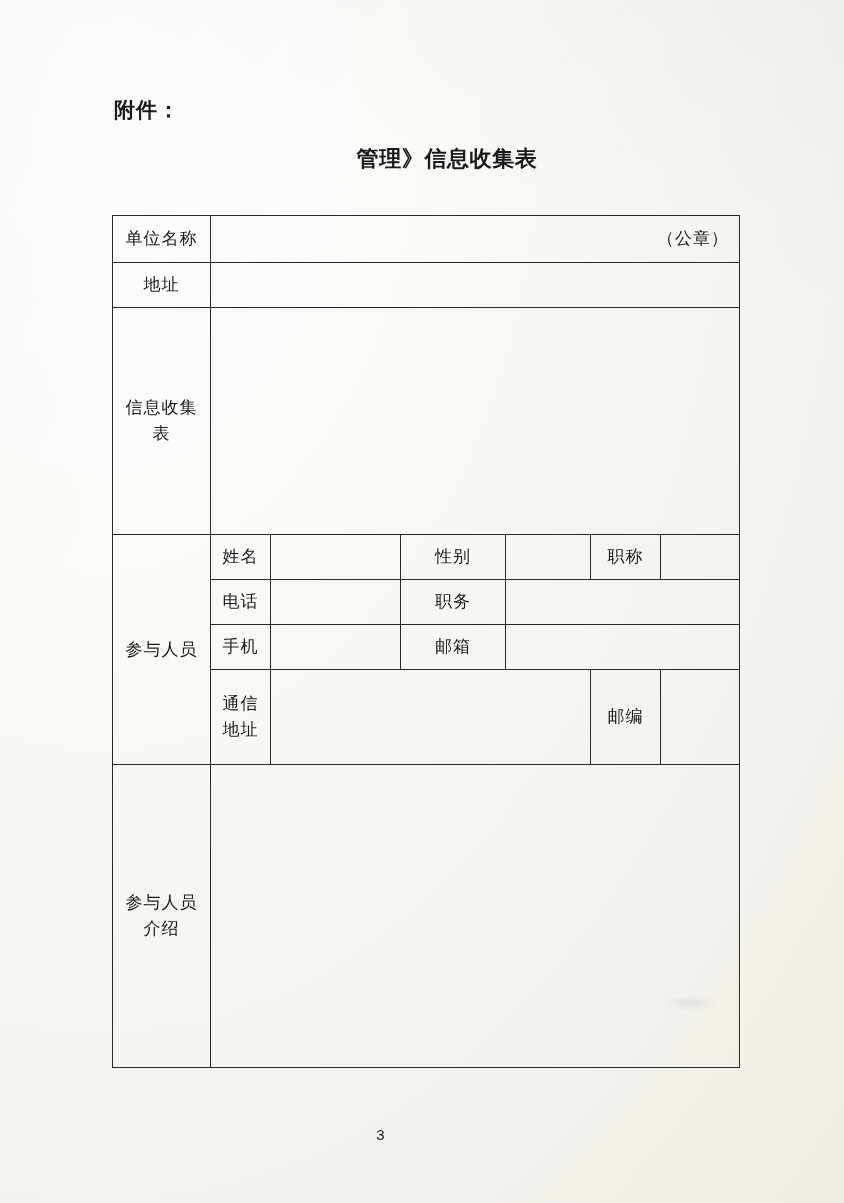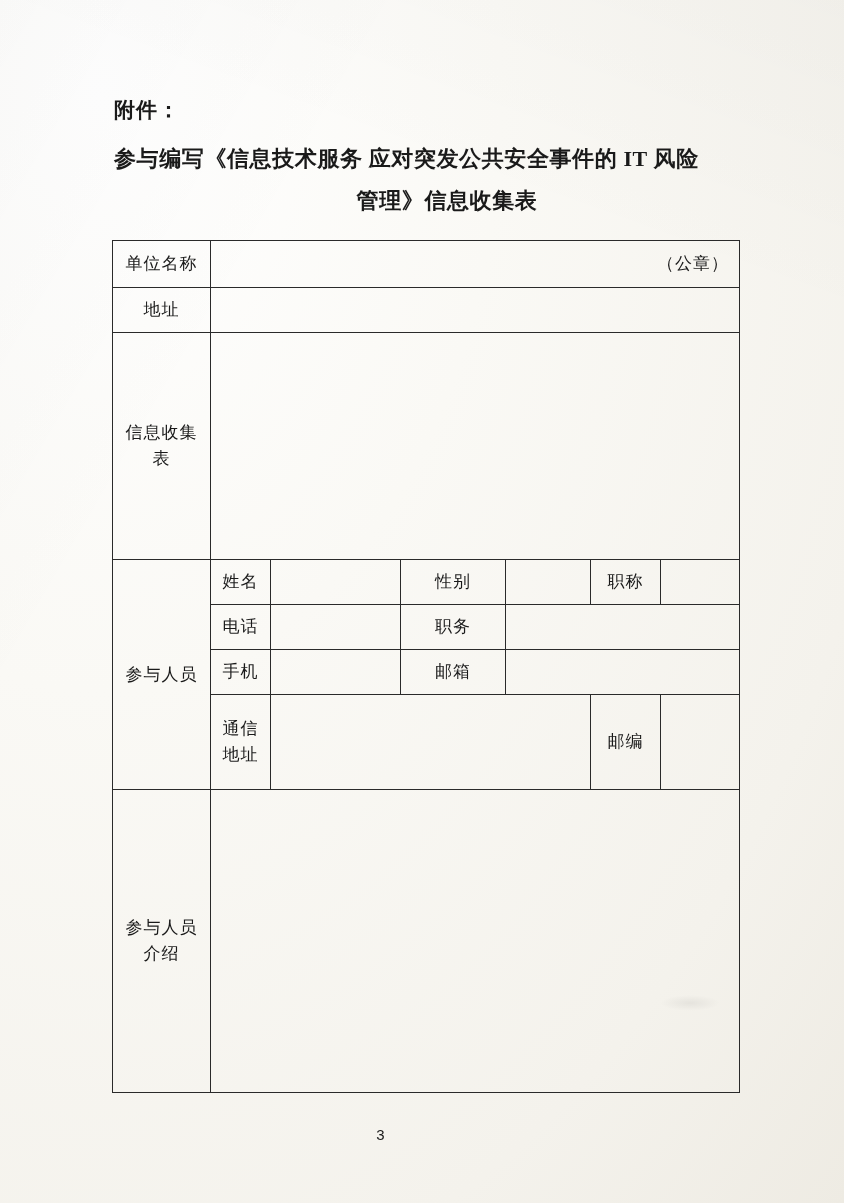--- a/index.html
+++ b/index.html
@@ -55,21 +55,21 @@
     letter-spacing: 0.6px;
   }
   .doc-title .line2 {
     display: block;
     text-align: center;
     padding-left: 42px;
   }
   table.form {
     position: absolute;
     left: 112px;
-    top: 240px;
+    top: 215px;
     width: 627px;
     border-collapse: collapse;
     table-layout: fixed;
   }
   table.form td {
     border: 1px solid #2a2a2a;
     font-size: 17px;
     letter-spacing: 1px;
     padding: 0 10px;
     vertical-align: middle;
@@ -107,21 +107,20 @@
 </head>
 <body>
 
 <div class="paper"></div>
 
 <div class="page">
 
   <div class="doc-label">附件：</div>
 
   <div class="doc-title">
-    <span>参与编写《信息技术服务 应对突发公共安全事件的 IT 风险</span>
     <span class="line2">管理》信息收集表</span>
   </div>
 
   <table class="form">
     <colgroup>
       <col style="width:98px">
       <col style="width:60px">
       <col style="width:130px">
       <col style="width:35px">
       <col style="width:70px">

